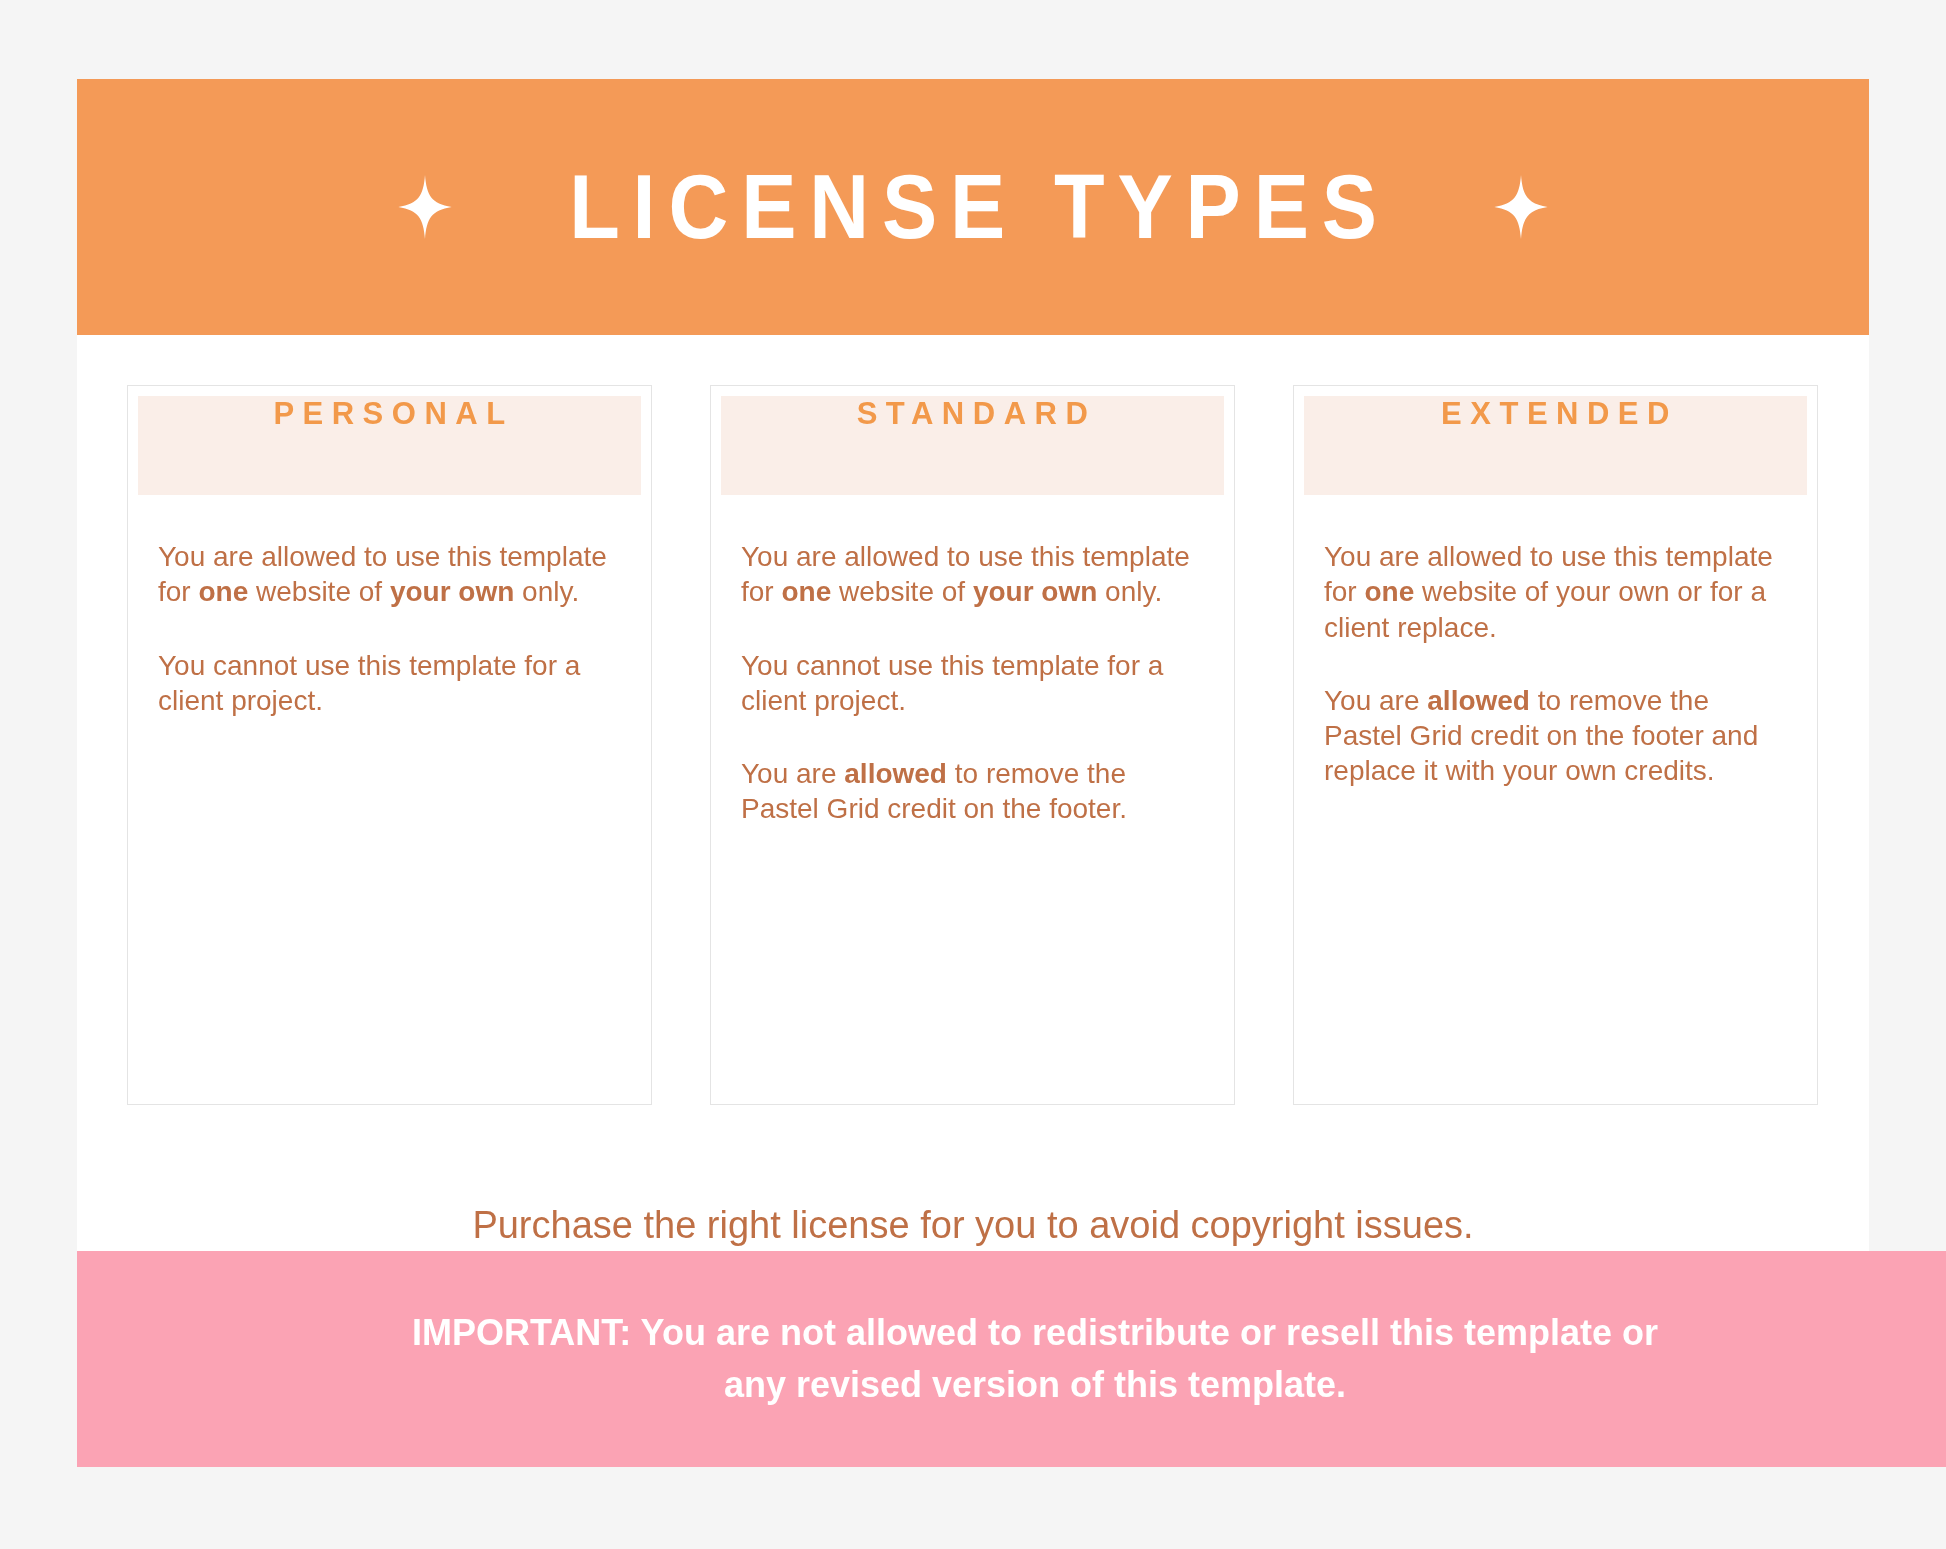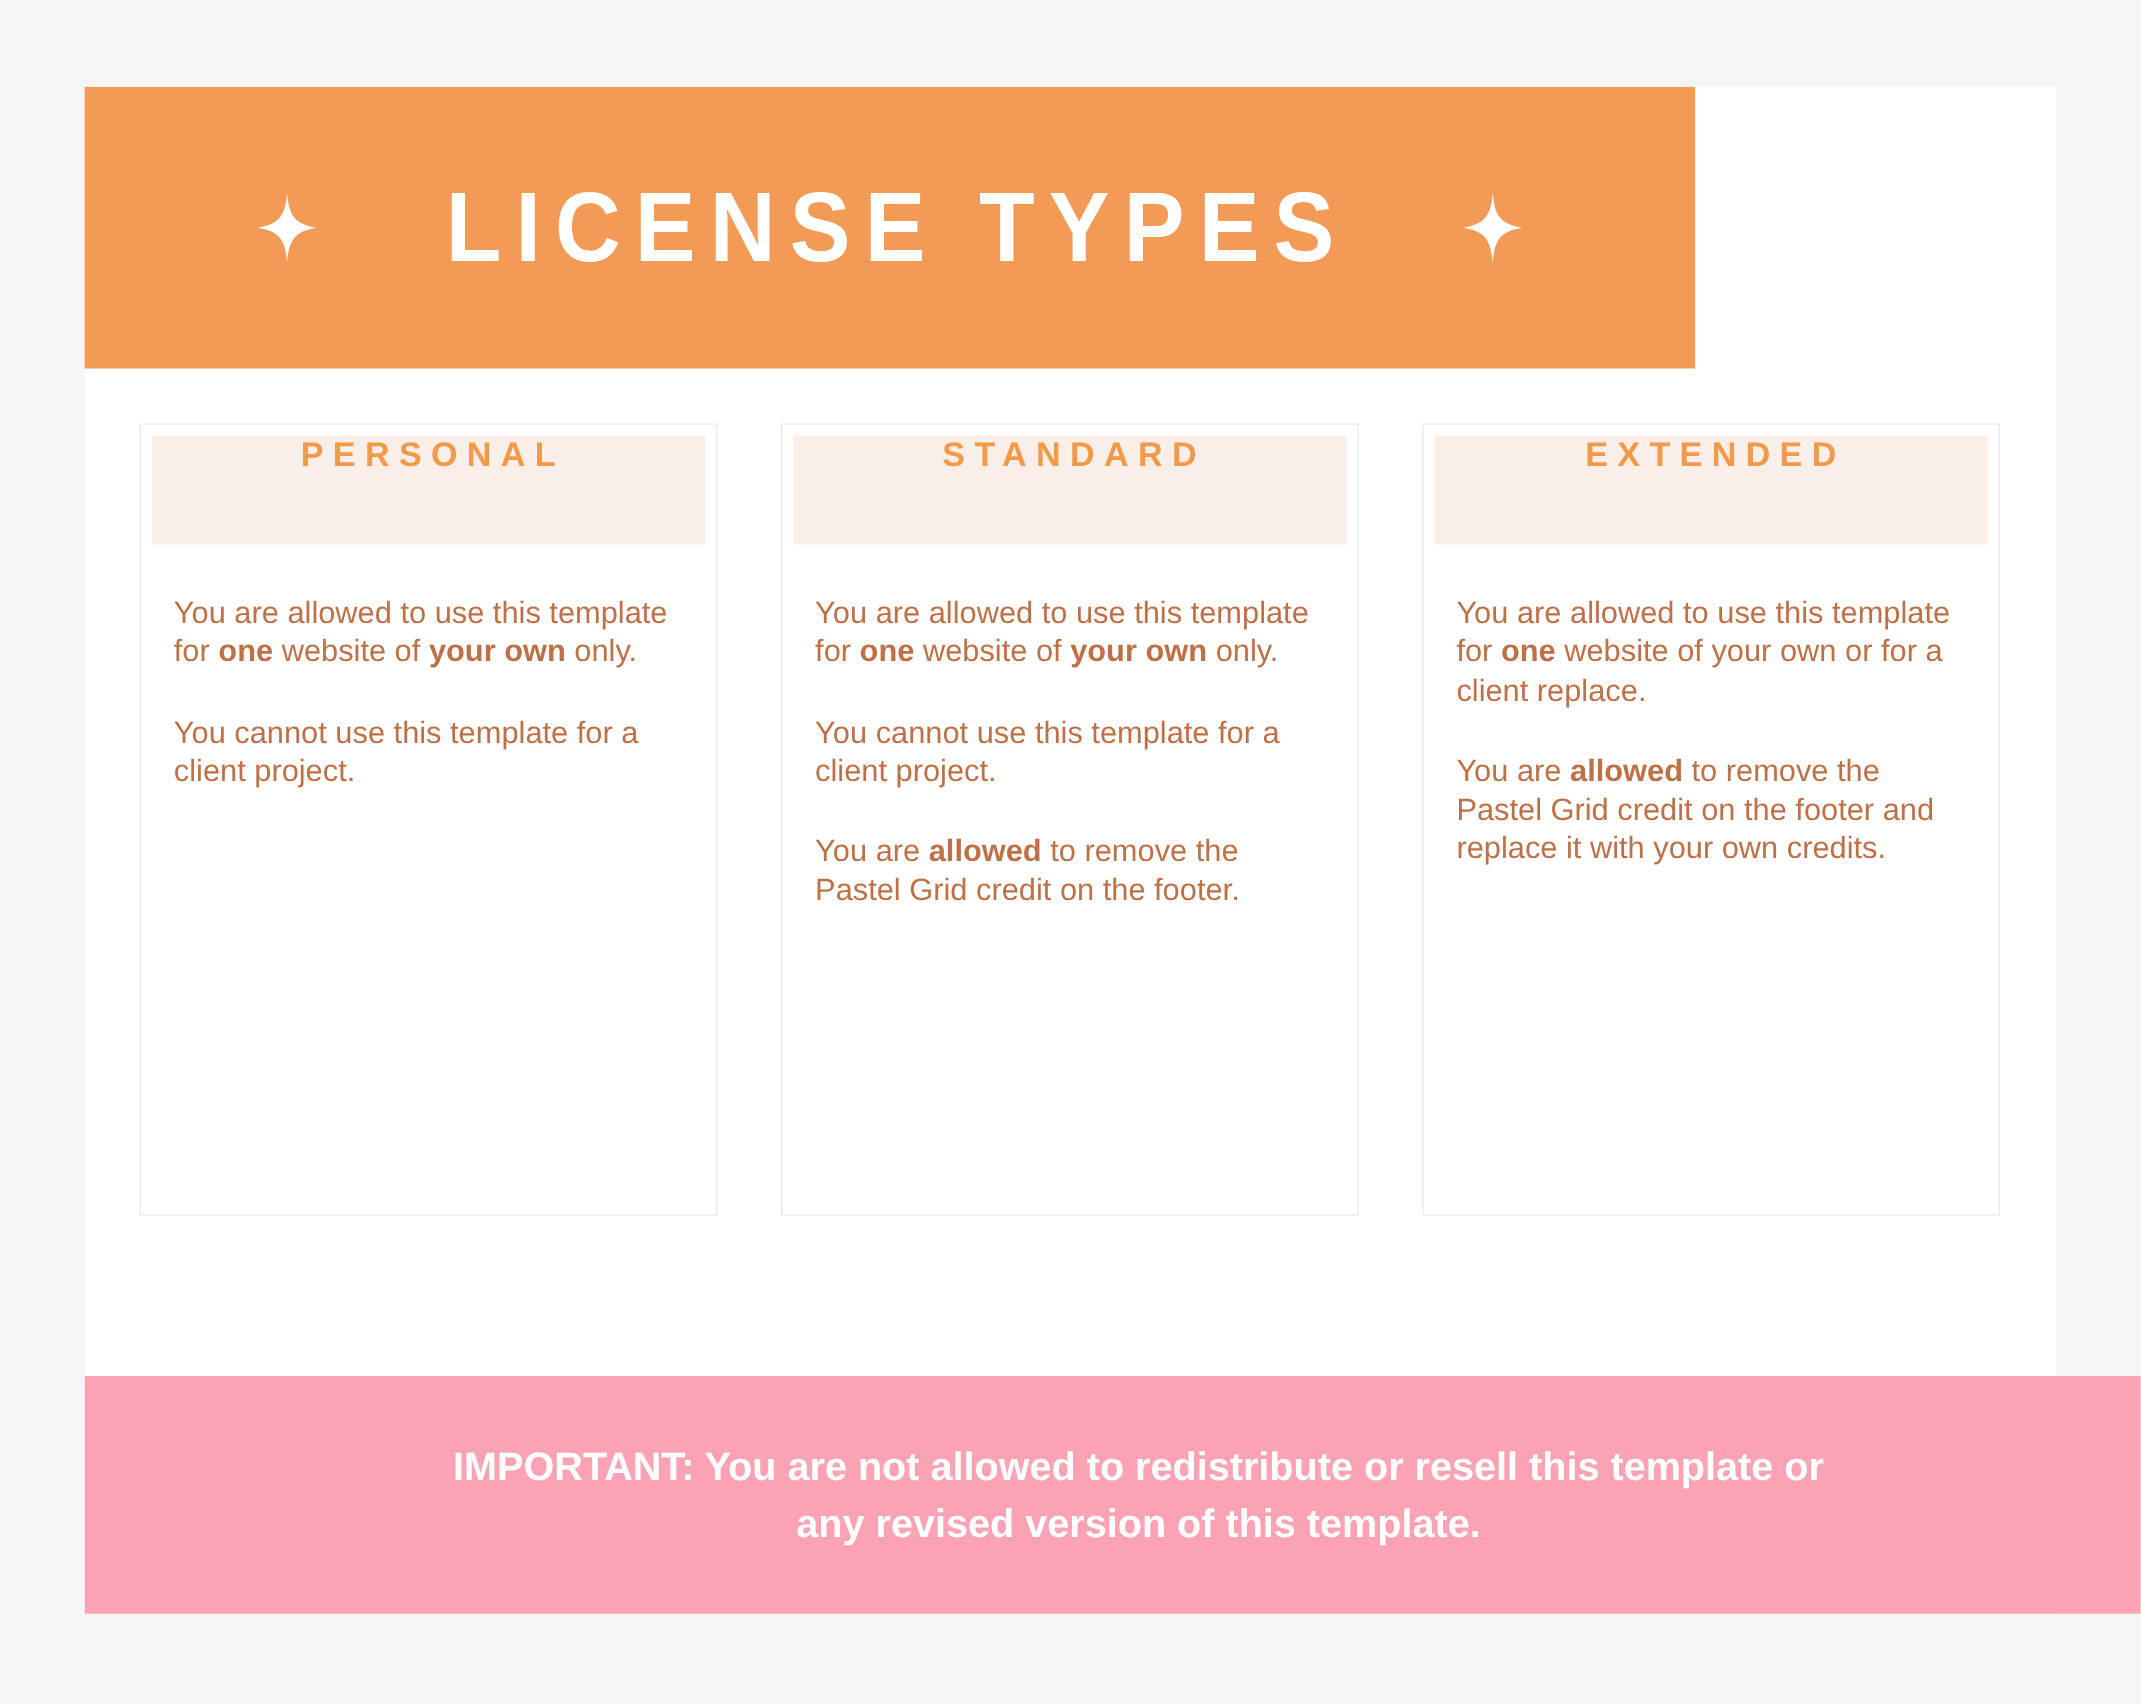--- a/index.html
+++ b/index.html
@@ -28,21 +28,21 @@
     width: 1792px;
     height: 1388px;
     background: #ffffff;
   }
 
   
   .title-band {
     position: absolute;
     left: 0;
     top: 0;
-    width: 1464px;
+    width: 1792px;
     height: 256px;
     background: #f49a57;
     display: flex;
     align-items: center;
     justify-content: center;
     gap: 68px;
   }
   .title-text {
     color: #ffffff;
     font-size: 90px;
@@ -187,20 +187,21 @@
           <div class="card-head-label">EXTENDED</div>
         </div>
         <div class="card-body">
           <p class="para"><span>You are allowed to use this template for </span><b>one</b><span> website of your own or for a client replace.</span></p>
           <p class="para"><span>You are </span><b>allowed</b><span> to remove the Pastel Grid credit on the footer and replace it with your own credits.</span></p>
         </div>
       </div>
 
     </div>
 
+    <div class="closing">Purchase the right license for you to avoid copyright issues.</div>
 
     <div class="pink-bar">
       <div class="pink-text">IMPORTANT: You are not allowed to redistribute or resell this template or
 any revised version of this template.</div>
     </div>
 
   </div>
 </div>
 
 </body></html>

